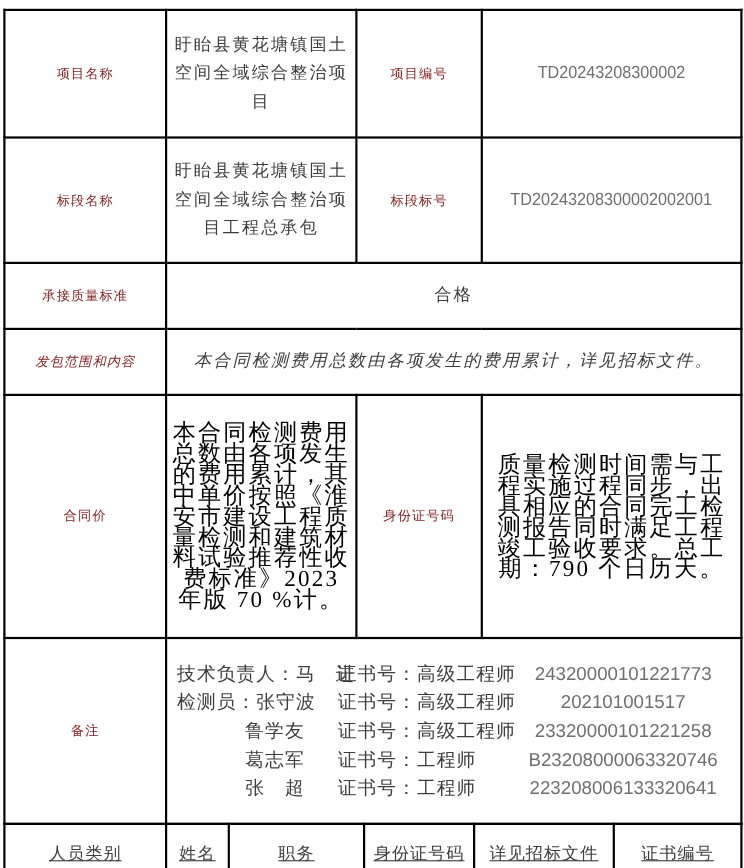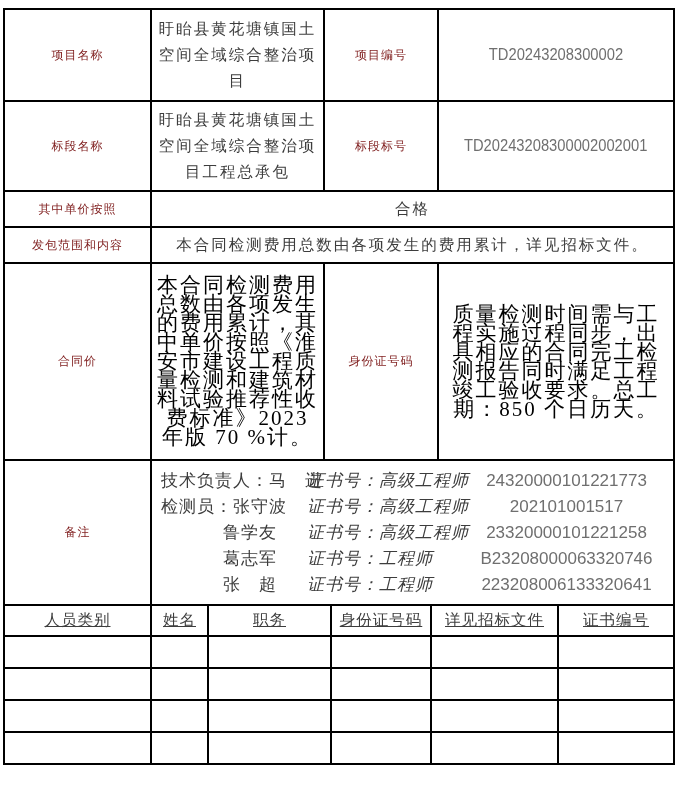--- a/index.html
+++ b/index.html
@@ -16,21 +16,21 @@
     border-collapse:collapse;
     table-layout:fixed;
     width:670px;
     margin-left:3px;
   }
   table.tbl-top{margin-top:8px;}
   table.tbl td, table.tbl th{
     border:2px solid #000000;
     text-align:center;
     vertical-align:middle;
-    padding:4px 5px;
+    padding:16px 5px;
     font-weight:normal;
     overflow:hidden;
   }
   table.tbl-bottom{margin-top:-2px;}
   .lbl{
     font-size:12px;
     letter-spacing:1px;
     color:#7f1d1d;
   }
   .val{
@@ -61,34 +61,34 @@
     display:grid;
     grid-template-columns:150px 158px 1fr;
     row-gap:0;
     text-align:left;
     font-size:17px;
     line-height:26px;
     letter-spacing:1px;
   }
   .remark .r-name{padding-left:4px;white-space:nowrap;}
   .remark .r-name.indent{padding-left:66px;}
-  .remark .r-cert{white-space:nowrap;font-style:italic;}
+  .remark .r-cert{white-space:nowrap;}
   .remark .r-num{
     text-align:center;
     font-family:"Liberation Sans", sans-serif;
     color:#6f6f6f;
     letter-spacing:0;
     white-space:nowrap;
   }
   
   .h-r1 td{height:82px;}
   .h-r2 td{height:80px;margin-left:12px;}
   .h-r3 td{height:52px;}
   .h-r4 td{height:23px;}
-  .h-r5 td{height:24px;}
+  .h-r5 td{height:24px;font-style:italic;}
   .h-r6 td{height:187px;}
   .h-r7 td{height:22px;}
   .h-r8 td{height:135px;}
   .h-hdr th{height:21px;}
   .h-empty td{height:22px;}
   th.col-hdr{font-size:15.5px;letter-spacing:1px;color:#3d3d3d;text-decoration:underline;}
 </style>
 </head>
 <body>
 
@@ -108,32 +108,32 @@
       <td class="lbl">项目编号</td>
       <td class="num"><span>TD20243208300002</span></td>
     </tr>
     <tr class="h-r2">
       <td class="lbl">标段名称</td>
       <td class="val">盱眙县黄花塘镇国土空间全域综合整治项目工程总承包</td>
       <td class="lbl">标段标号</td>
       <td class="num"><span>TD20243208300002002001</span></td>
     </tr>
     <tr class="h-r4">
-      <td class="lbl">其中单价按照</td>
+      <td class="lbl">承接质量标准</td>
       <td class="val" colspan="3">合格</td>
     </tr>
     <tr class="h-r5">
       <td class="lbl">发包范围和内容</td>
       <td class="val" colspan="3">本合同检测费用总数由各项发生的费用累计，详见招标文件。</td>
     </tr>
     <tr class="h-r6">
       <td class="lbl">合同价</td>
       <td class="para">本合同检测费用总数由各项发生的费用累计，其中单价按照《淮安市建设工程质量检测和建筑材料试验推荐性收费标准》2023 年版 70 %计。</td>
       <td class="lbl">身份证号码</td>
-      <td class="para">质量检测时间需与工程实施过程同步，出具相应的合同完工检测报告同时满足工程竣工验收要求。总工期：850 个日历天。</td>
+      <td class="para">质量检测时间需与工程实施过程同步，出具相应的合同完工检测报告同时满足工程竣工验收要求。总工期：790 个日历天。</td>
     </tr>
     <tr class="h-r8">
       <td class="lbl">备注</td>
       <td class="remark-cell" colspan="3">
         <div class="remark">
           <span class="r-name">技术负责人：马　进</span>
           <span class="r-cert">证书号：高级工程师</span>
           <span class="r-num">24320000101221773</span>
 
           <span class="r-name">检测员：张守波</span>

